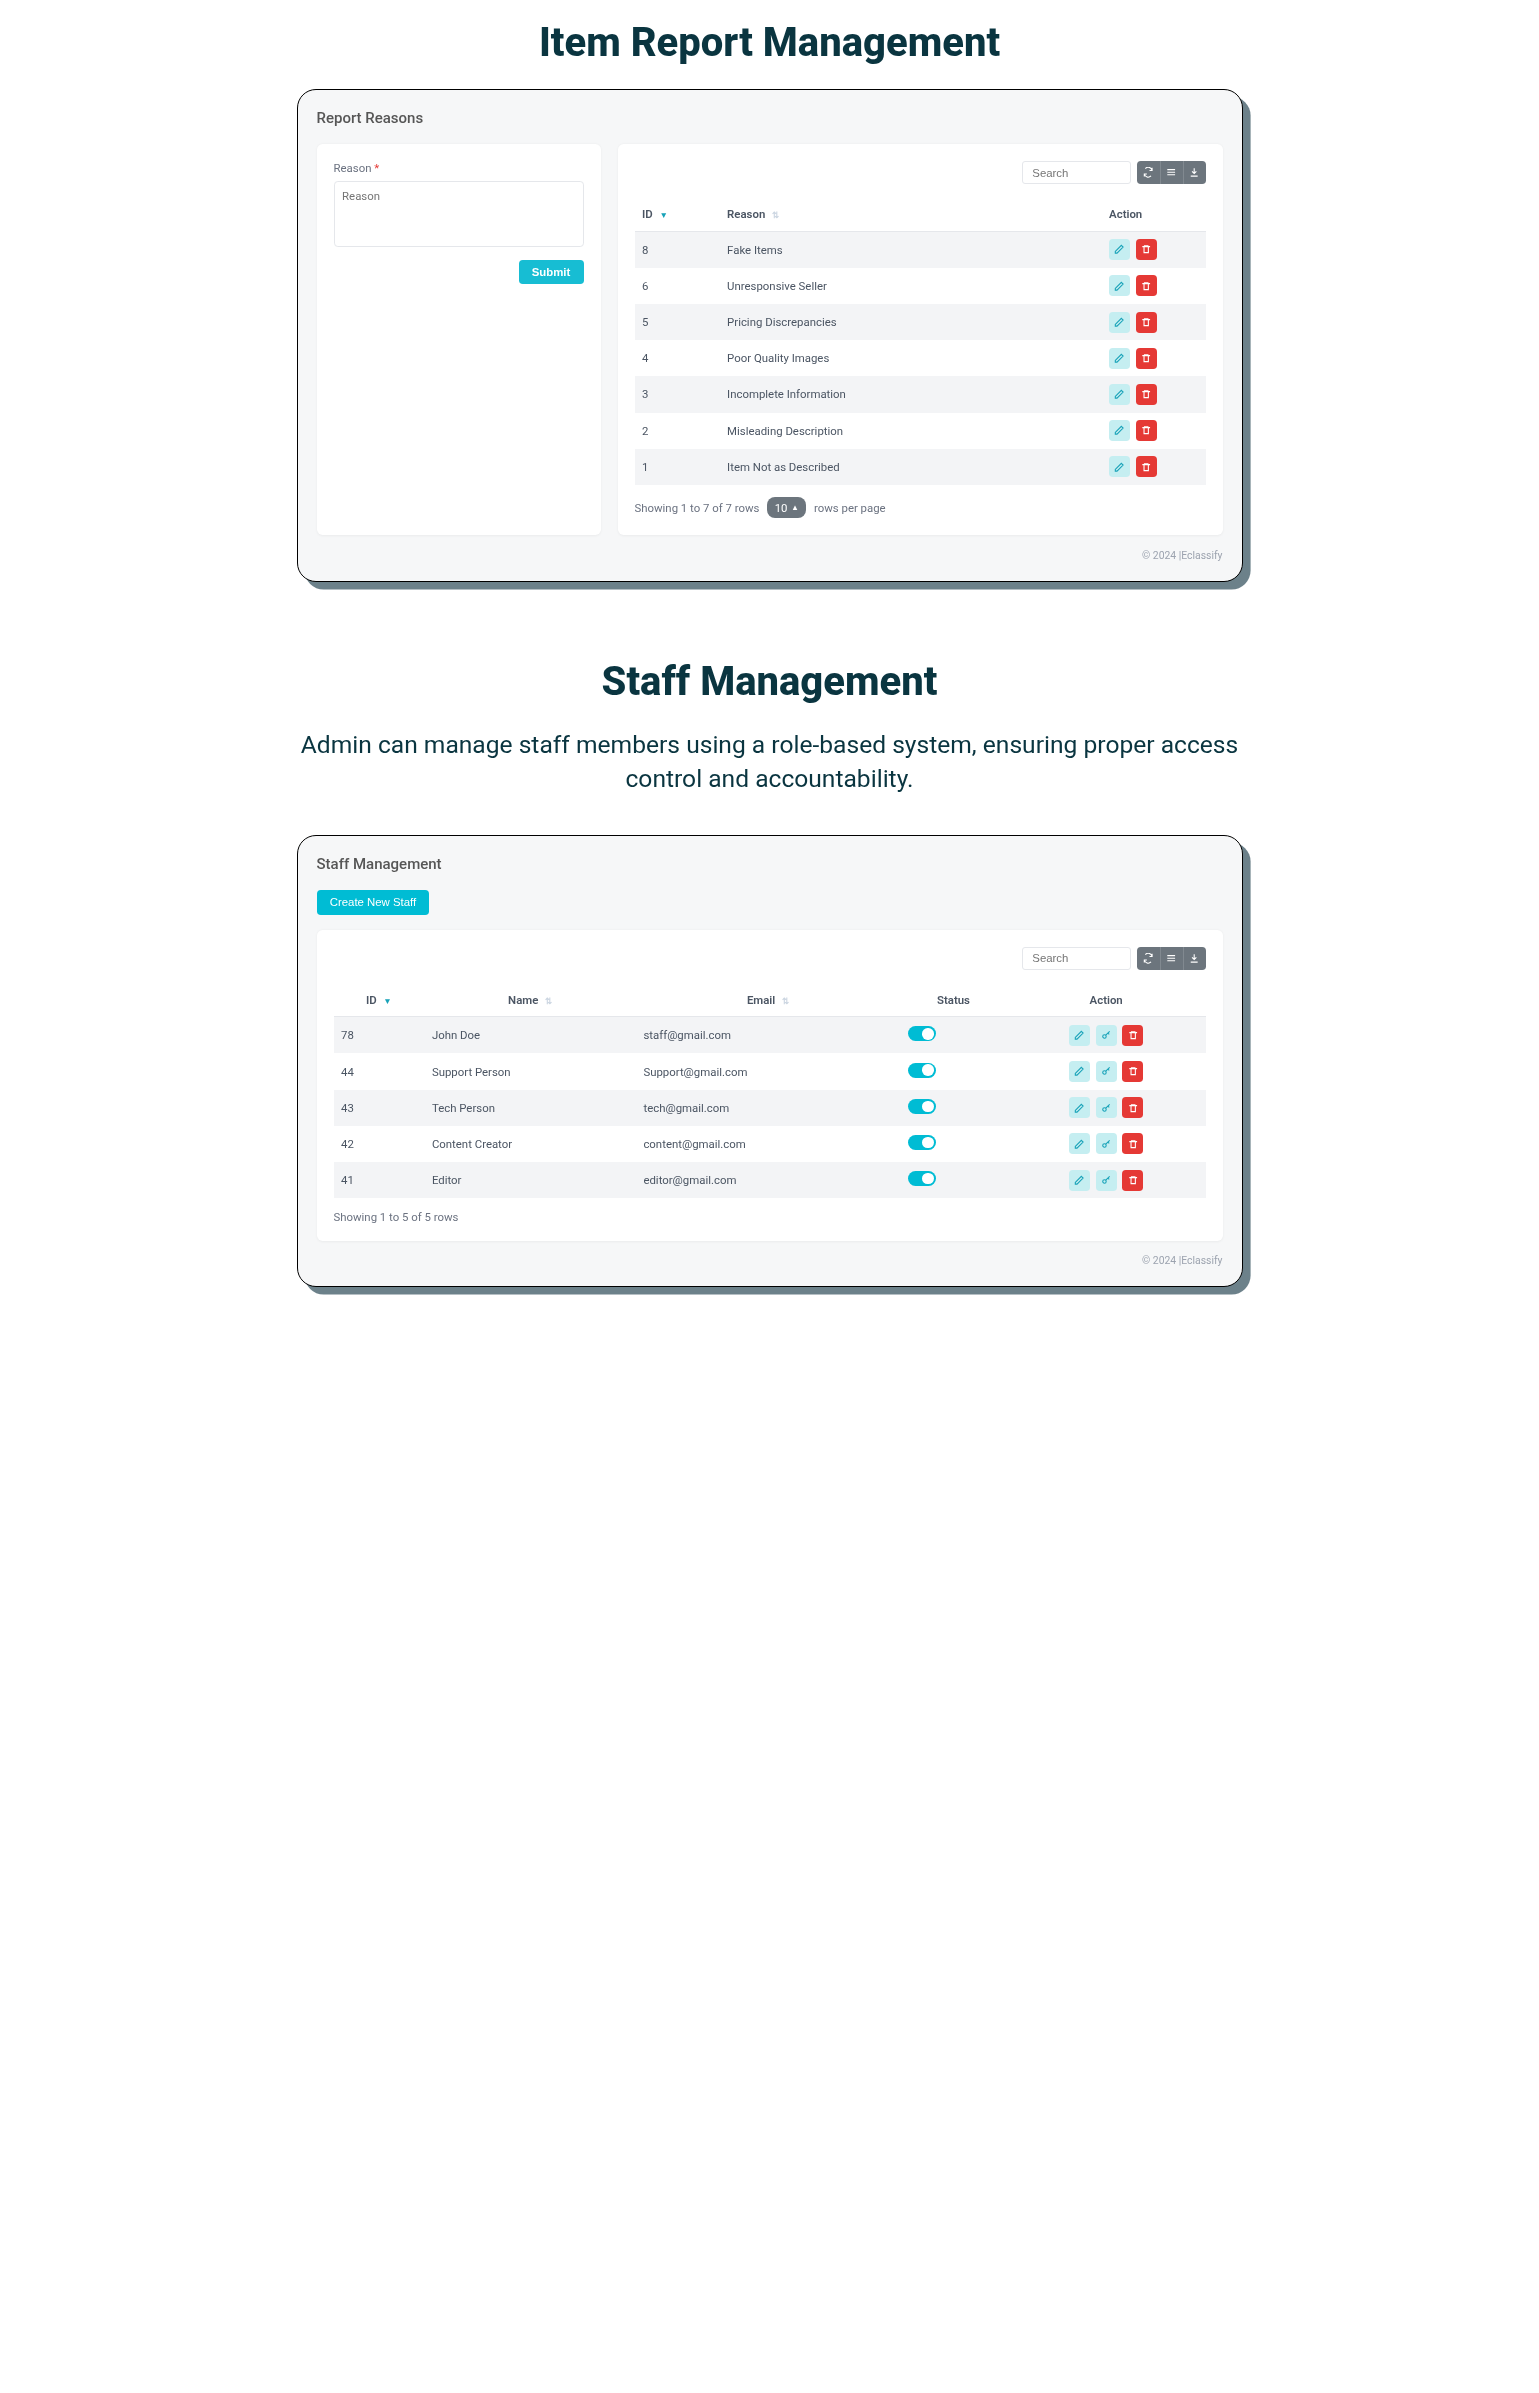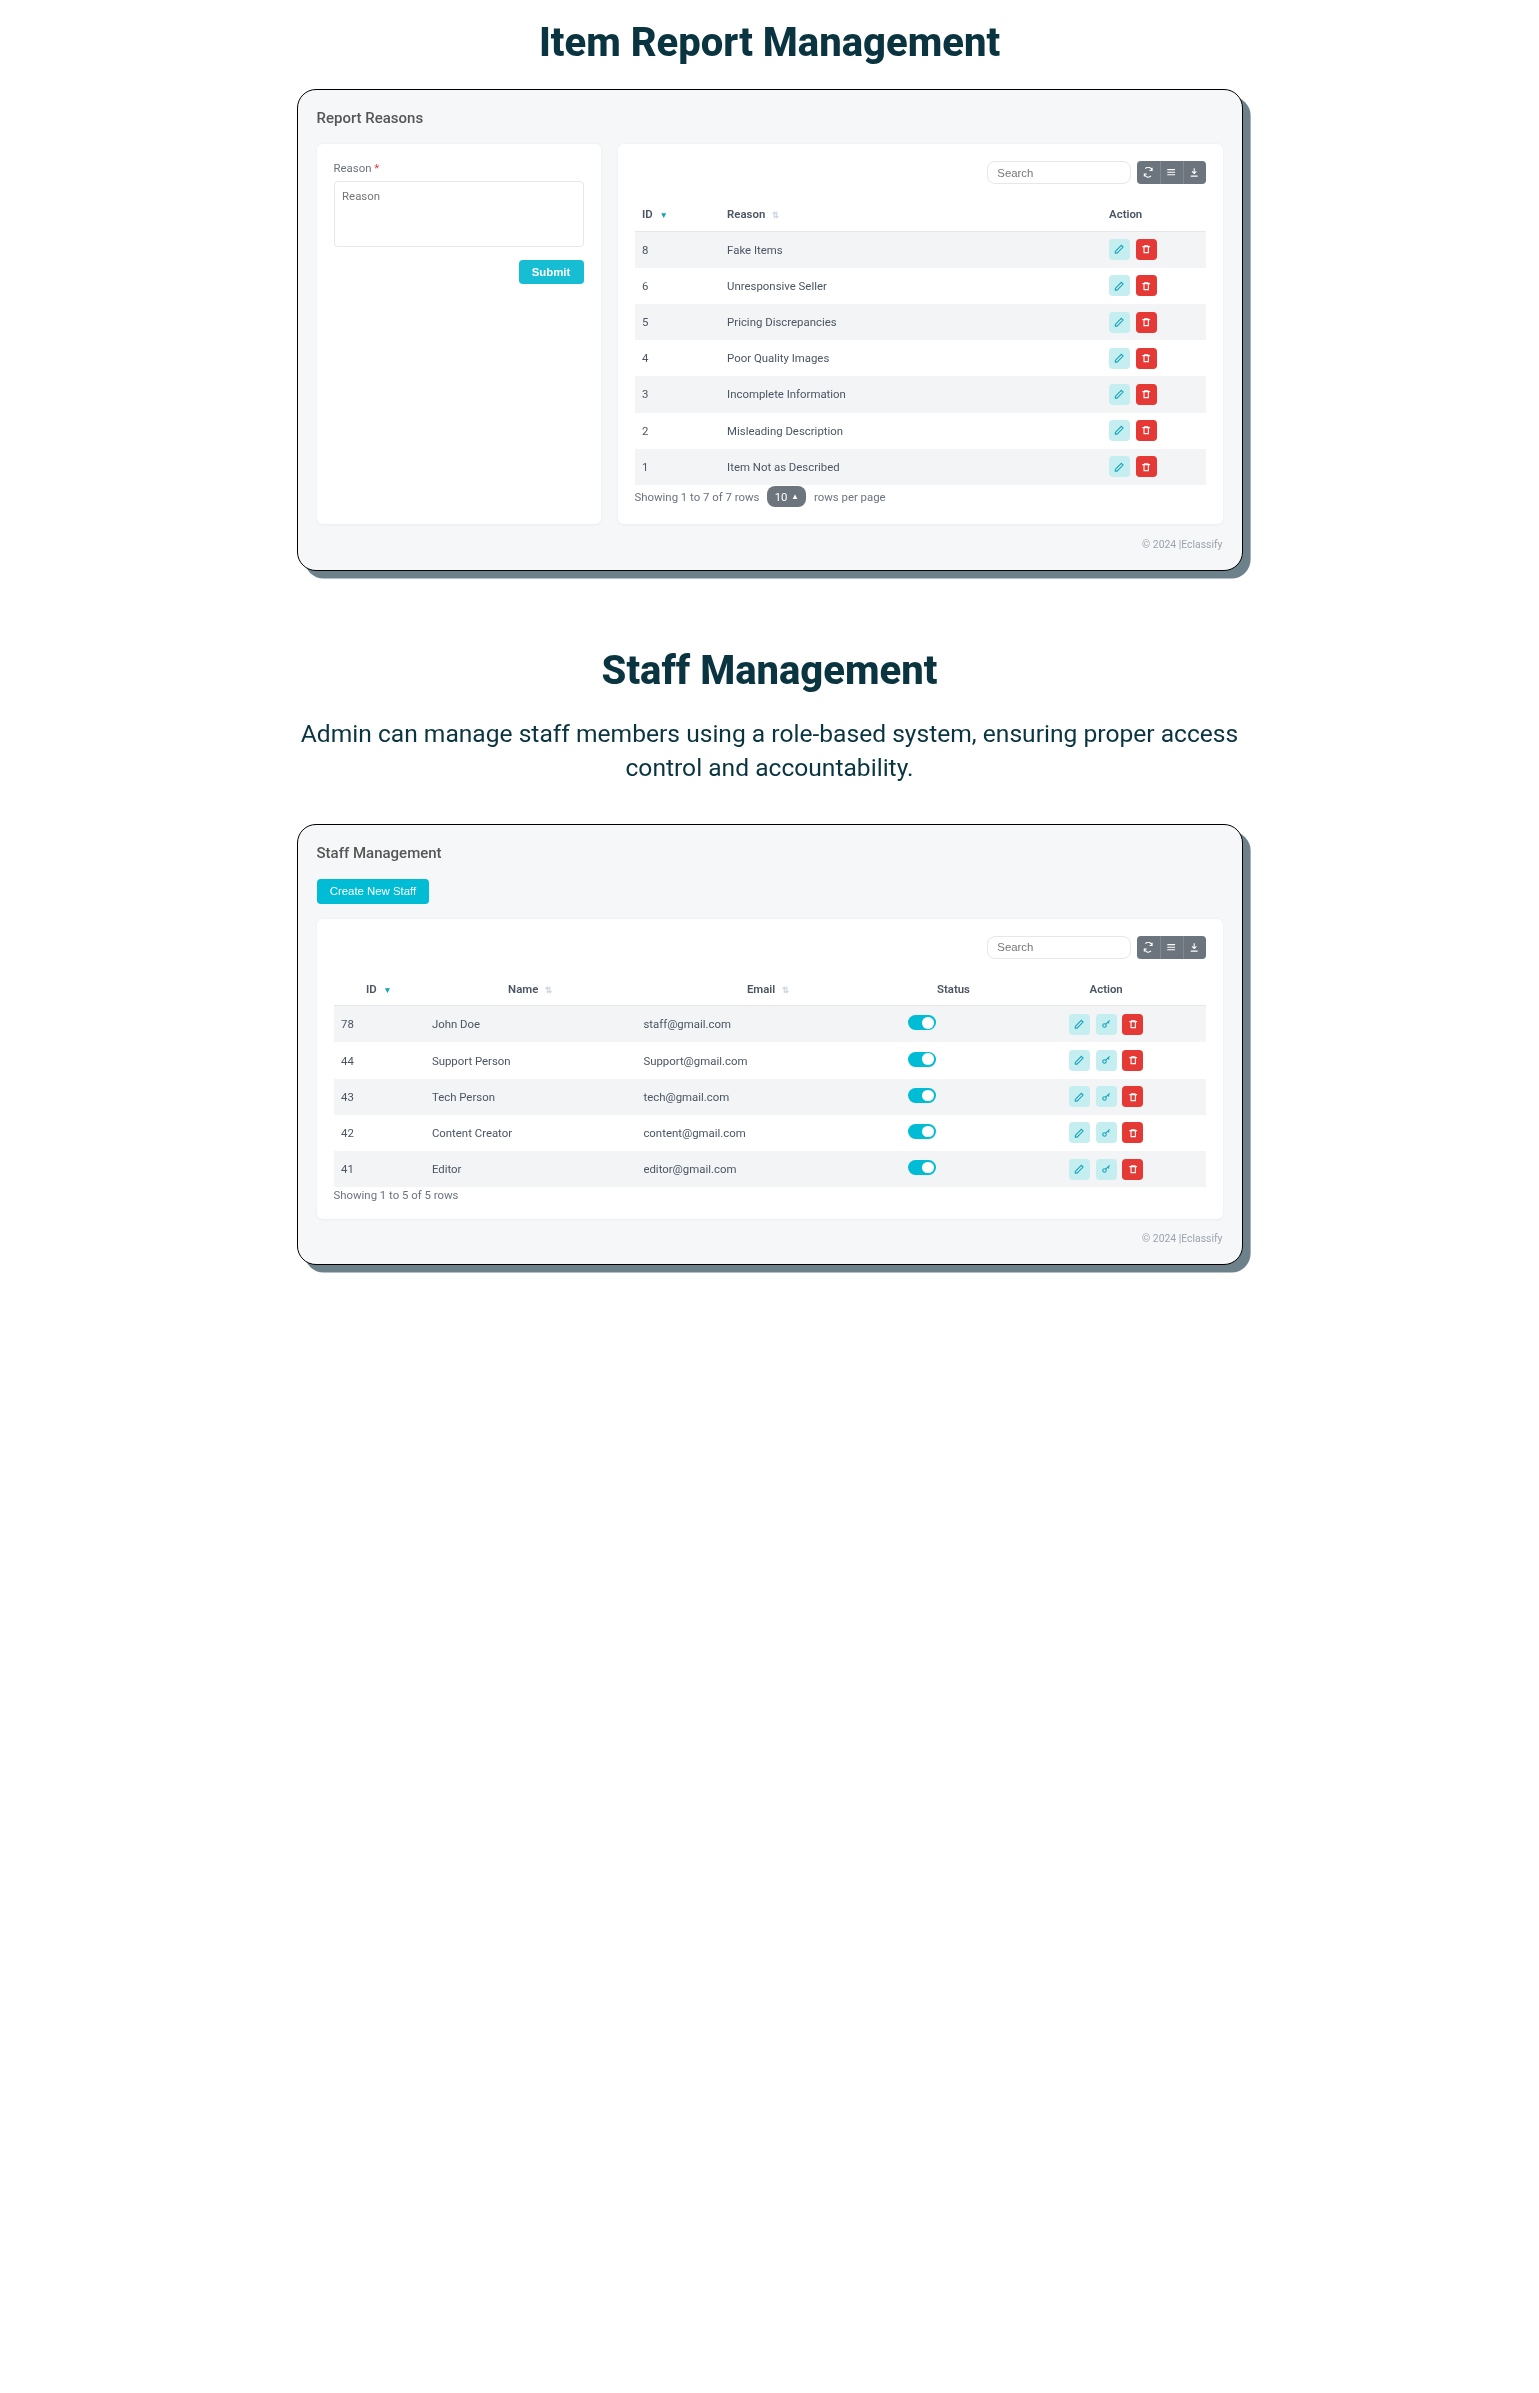--- a/index.html
+++ b/index.html
@@ -84,24 +84,24 @@
 
 .toolbar {
   display: flex;
   justify-content: flex-end;
   gap: 5.7px;
   margin-bottom: 13.2px;
   align-items: center;
 }
 .search-input {
   border: 0.9px solid #e5e7eb;
-  border-radius: 8px;
+  border-radius: 3px;
   padding: 4.7px 9.5px;
   font-size: 11.4px;
-  width: 144px;
+  width: 109px;
   color: #9ca3af;
 }
 .toolbar-btns {
   background: #6c757d;
   border-radius: 3.8px;
   display: flex;
   overflow: hidden;
 }
 .toolbar-btn {
   width: 23px;
@@ -148,21 +148,21 @@
   cursor: pointer;
   font-size: 9.5px;
 }
 .icon-edit { background: #c5eef1; color: #17a2b8; }
 .icon-key { background: #c5eef1; color: #17a2b8; }
 .icon-del { background: #e53935; color: #fff; }
 .pager-row {
   display: flex;
   align-items: center;
   gap: 7.6px;
-  margin-top: 1px;
+  margin-top: 12px;
   font-size: 11.4px;
   color: #6b7280;
 }
 .page-select {
   background: #6c757d;
   color: #fff;
   padding: 3.8px 7.6px;
   border-radius: 8px;
   display: flex;
   align-items: center;

